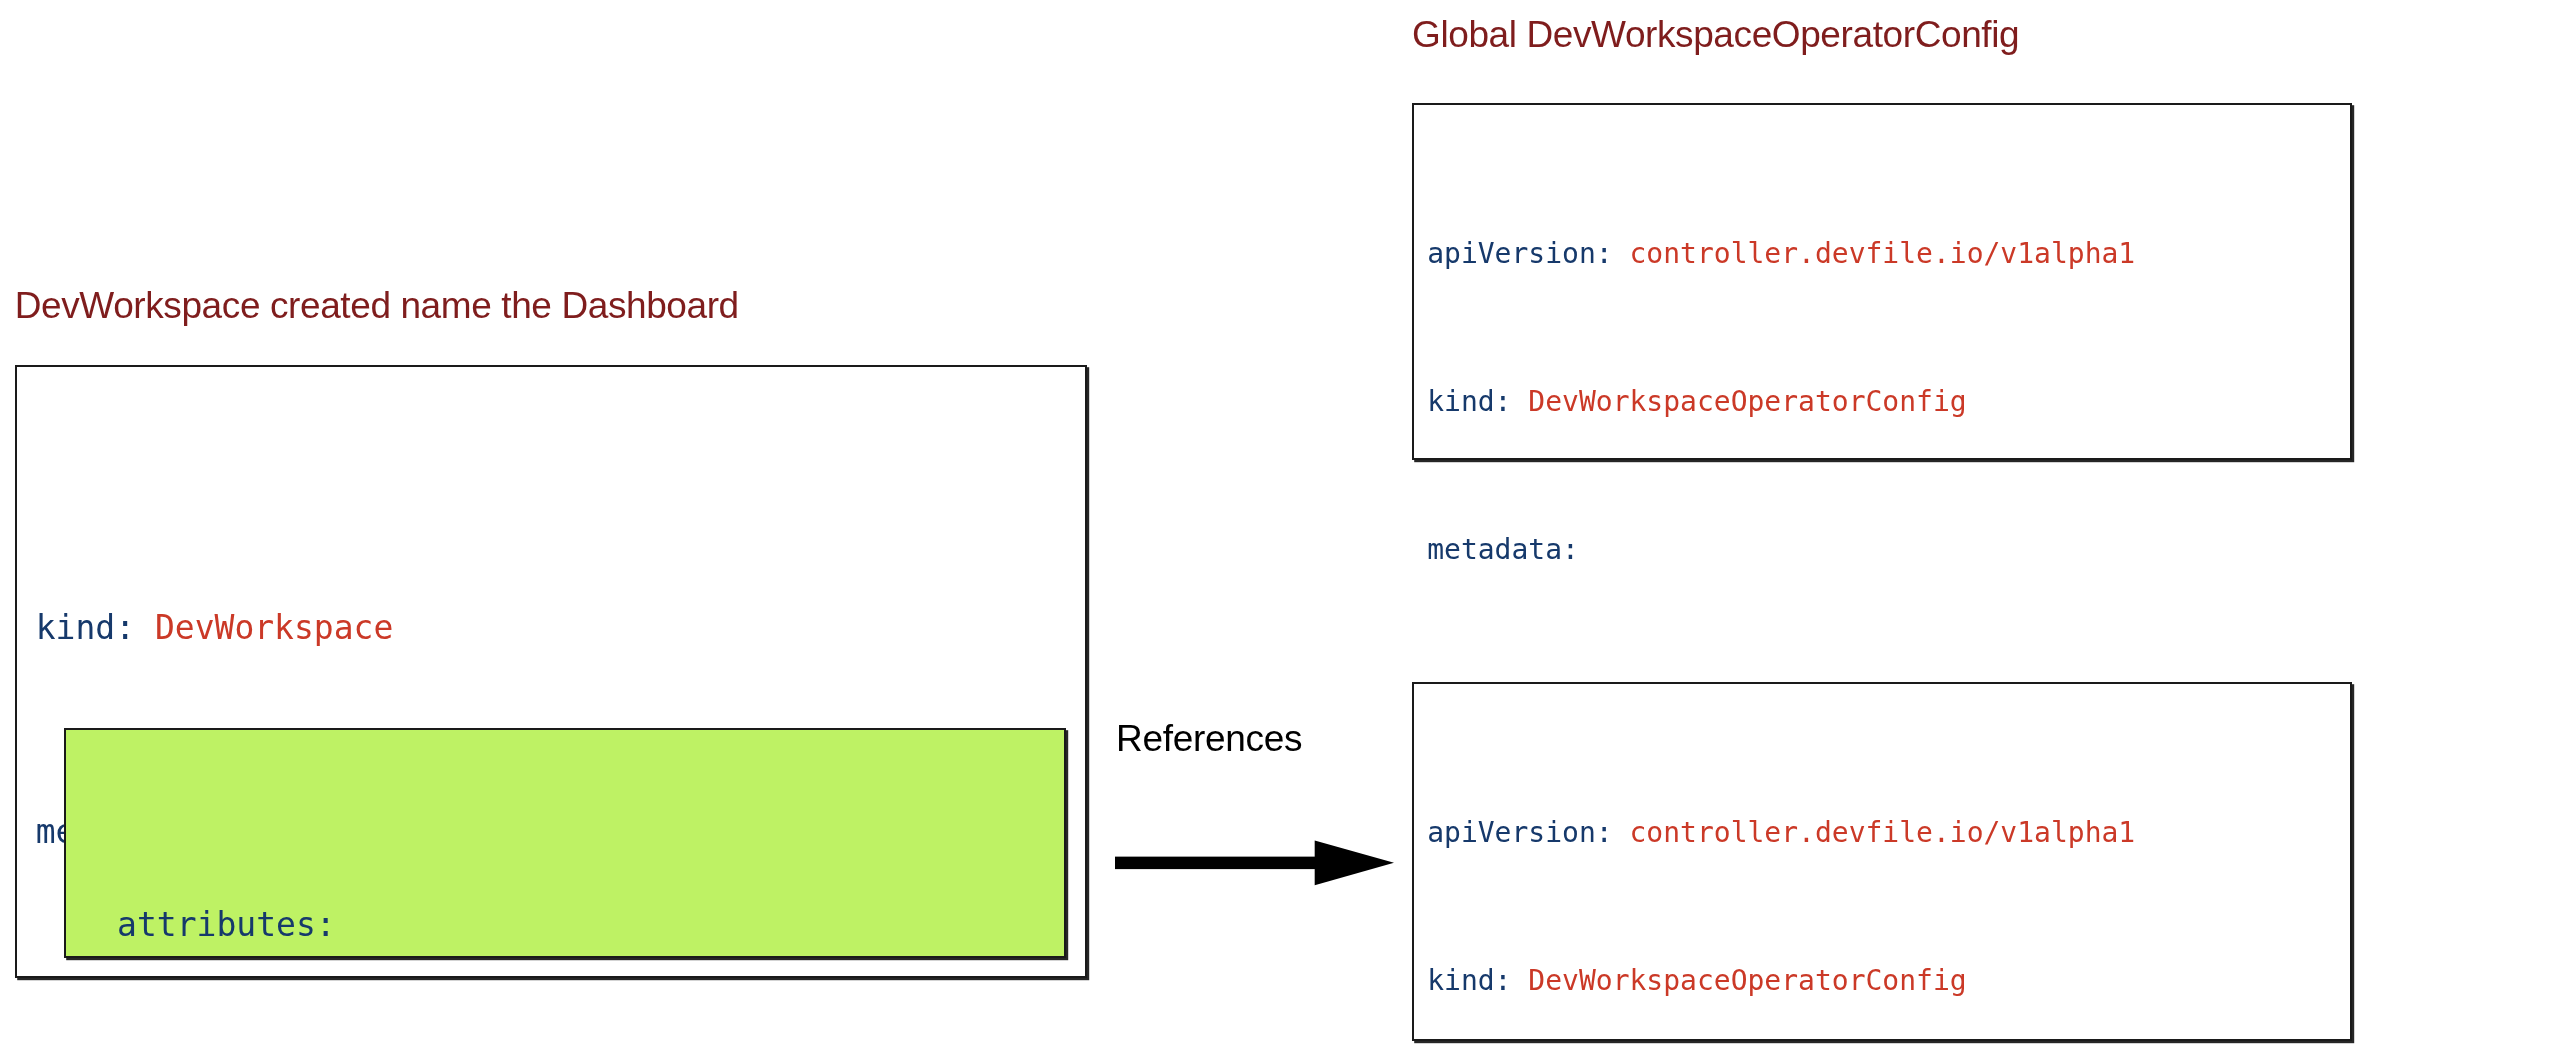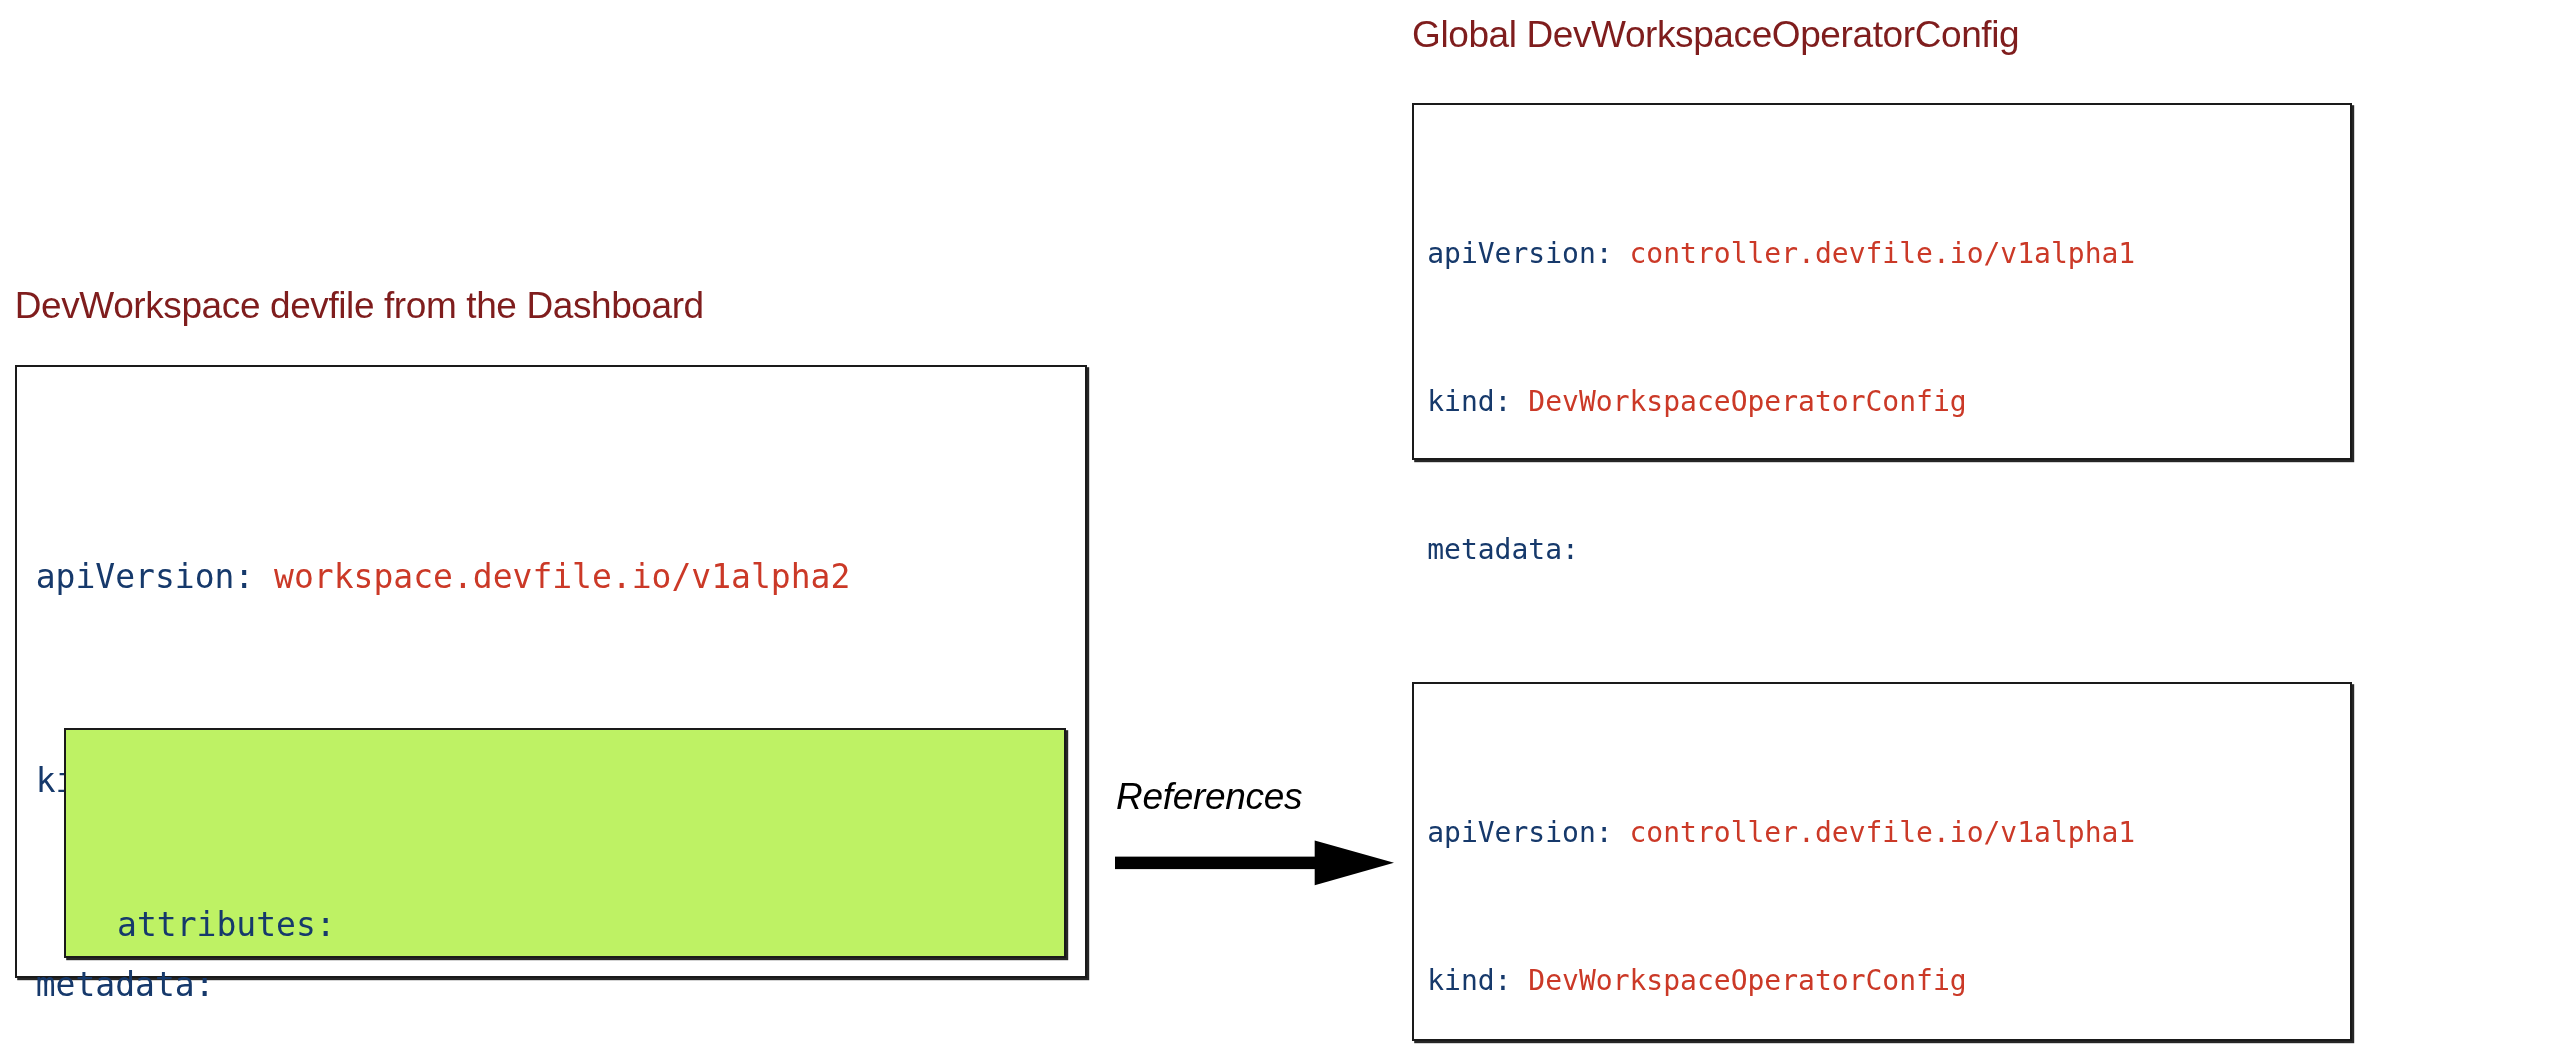--- a/index.html
+++ b/index.html
@@ -110,48 +110,46 @@
     top: 19px;
     font-size: 28px;
     line-height: 37px;
   }
   .code-right .line { height: 37px; }
 
   
   #references-label {
     position: absolute;
     left: 1116px;
-    top: 776px;
+    top: 718px;
     font-family: "Liberation Sans", sans-serif;
     font-size: 37px;
     color: #000000;
     white-space: nowrap;
     letter-spacing: -0.3px;
-    font-style: italic;
   }
   #arrow-references {
     position: absolute;
     left: 1115px;
     top: 833px;
     width: 279px;
     height: 59px;
   }
 </style>
 </head>
 <body>
 
 <div class="diagram">
 
-  <div class="title" id="title-devworkspace">DevWorkspace devfile from the Dashboard</div>
+  <div class="title" id="title-devworkspace">DevWorkspace created name the Dashboard</div>
 
   <div class="yaml-box" id="box-devworkspace">
 
     <div class="yaml" id="code-devworkspace">
 
-      <div class="line"><span class="k">apiVersion:</span><span class="k"> </span><span class="v">workspace.devfile.io/v1alpha2</span></div>
 
       <div class="line"><span class="k">kind:</span><span class="k"> </span><span class="v">DevWorkspace</span></div>
 
       <div class="line"><span class="k">metadata:</span></div>
 
       
 
       
 
       

